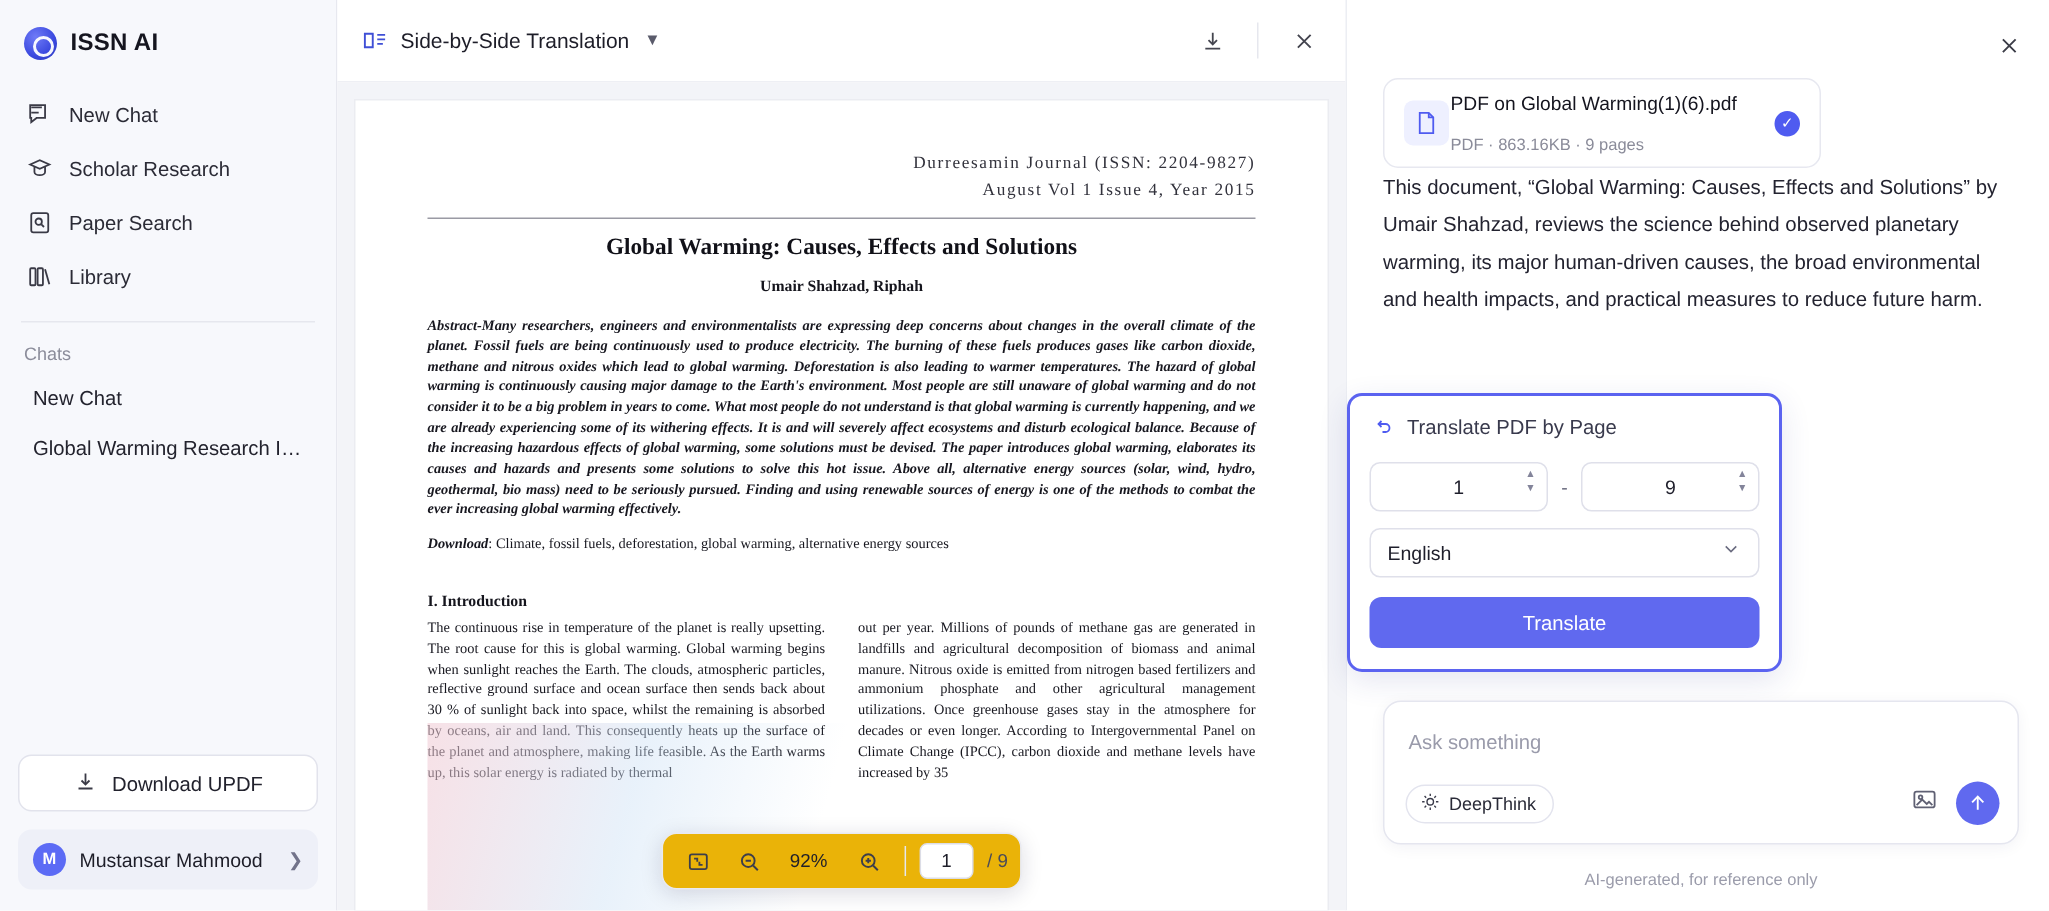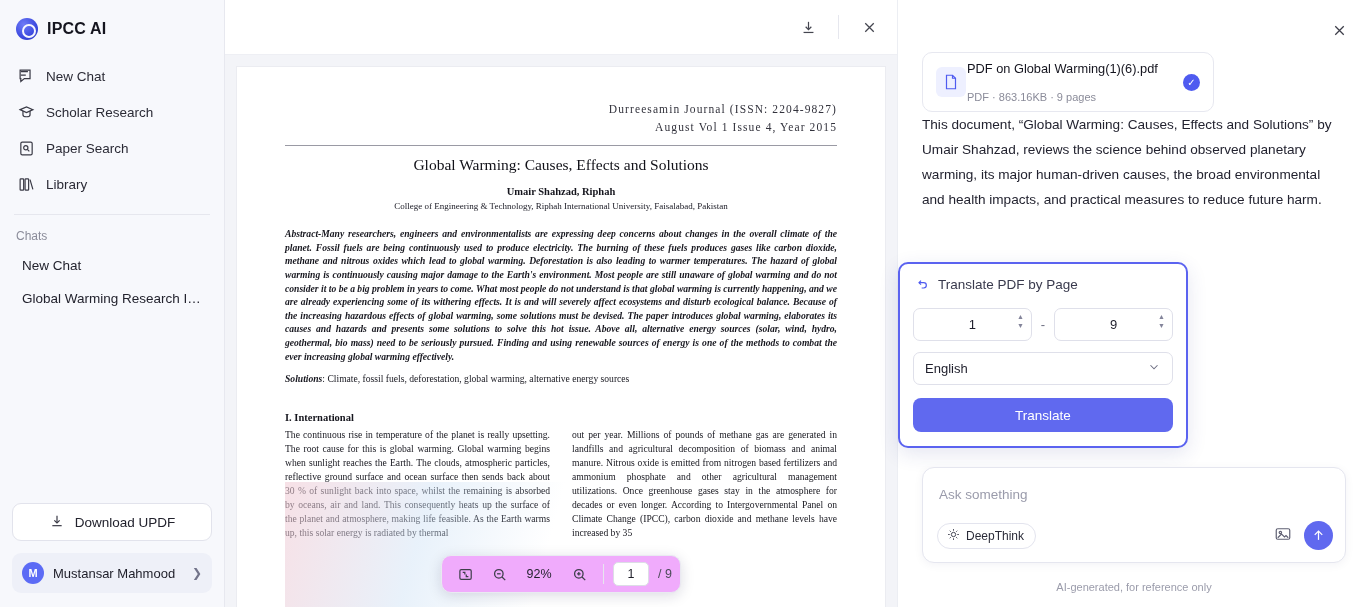--- a/index.html
+++ b/index.html
@@ -97,42 +97,42 @@
     background: #ffffff; box-shadow: 0 0 0 1px #ebecf1;
     padding: 34px 48px 0 48px; overflow: hidden;
   }
   .journal-line {
     text-align: right; font-family: "Liberation Serif", serif;
     font-size: 11.5px; color: #32323c; letter-spacing: 1.1px; line-height: 1.55;
   }
   .rule { border-top: 1px solid #9a9aa4; margin: 8px 0 10px 0; }
   .doc-title {
     text-align: center; font-family: "Liberation Serif", serif;
-    font-size: 15.5px; font-weight: normal; color: #111118; margin: 6px 0 12px 0;
+    font-size: 15.5px; font-weight: bold; color: #111118; margin: 6px 0 12px 0;
   }
   .authors { text-align: center; font-family: "Liberation Serif", serif; font-size: 10.5px; font-weight: bold; color: #15151d; }
   .affil { text-align: center; font-family: "Liberation Serif", serif; font-size: 9px; color: #20202a; margin-top: 3px; line-height: 1.5; }
   .abstract {
     margin-top: 14px; font-family: "Liberation Serif", serif; font-style: italic; font-weight: bold;
     font-size: 9.6px; line-height: 1.42; text-align: justify; color: #17171f;
   }
   .keywords { margin-top: 10px; font-family: "Liberation Serif", serif; font-size: 9.6px; color: #17171f; }
   .keywords b { font-style: italic; }
   .section-h { margin-top: 28px; font-family: "Liberation Serif", serif; font-size: 10.5px; font-weight: bold; color: #15151d; }
   .cols { display: flex; gap: 22px; margin-top: 5px; }
   .col { flex: 1 1 0; font-family: "Liberation Serif", serif; font-size: 9.6px; line-height: 1.45; text-align: justify; color: #17171f; }
   .tint {
     position: absolute; left: 48px; top: 415px; width: 290px; height: 150px;
     background: linear-gradient(105deg, rgba(240,200,210,.55), rgba(205,225,245,.45) 45%, rgba(255,255,255,0) 85%);
     pointer-events: none;
   }
 
   .pdf-toolbar {
     position: absolute; left: 50%; transform: translateX(-50%);
-    bottom: 14px; height: 38px; border-radius: 10px; background: #f0abfc;
+    bottom: 14px; height: 38px; border-radius: 10px; background: #eab308;
     box-shadow: 0 3px 14px rgba(20,22,60,.15); border: 1px solid #e9eaf1;
     display: flex; align-items: center; gap: 4px; padding: 0 8px;
   }
   .tb-btn { width: 30px; height: 28px; display: flex; align-items: center; justify-content: center; color: #3d3e4a; cursor: pointer; border-radius: 6px; }
   .zoom-val { font-size: 12.5px; color: #1f1f2a; min-width: 42px; text-align: center; cursor: pointer; }
   .tb-sep { width: 1px; height: 20px; background: #e6e7ee; margin: 0 5px; }
   .page-box {
     width: 36px; height: 24px; border: 1px solid #dcdde6; border-radius: 5px;
     display: flex; align-items: center; justify-content: center; font-size: 12.5px; color: #1f1f2a; background: #fff;
   }
@@ -216,21 +216,21 @@
   }
 </style>
 </head>
 <body>
 
 <div class="app">
 
   <div class="sidebar">
     <div class="brand">
       <div class="brand-logo"></div>
-      <div class="brand-name">IPCC AI</div>
+      <div class="brand-name">ISSN AI</div>
     </div>
 
     <div class="nav">
       <div class="nav-item">
         <span class="nav-ico">
           <svg viewBox="0 0 24 24" width="17" height="17" fill="none" stroke="currentColor" stroke-width="1.7">
               <path d="M4 5h10M4 10h7"></path>
               <path d="M3 3h14v12H9l-5 4v-4H3z"></path>
             </svg>
         </span>
@@ -288,20 +288,30 @@
 
     <div class="user-chip">
       <div class="avatar">M</div>
       <div class="user-name">Mustansar Mahmood</div>
       <div class="chev-right">❯</div>
     </div>
   </div>
 
   <div class="center">
     <div class="viewer-head">
+      <div class="mode-pill">
+        <span class="mode-ico">
+          <svg viewBox="0 0 24 24" width="18" height="18" fill="none" stroke="currentColor" stroke-width="1.7">
+              <path d="M3 6h7v12H3z"></path>
+              <path d="M14 7h7M14 11h7M14 15h5"></path>
+            </svg>
+        </span>
+        <span class="mode-label">Side-by-Side Translation</span>
+        <span class="chev-down">▼</span>
+      </div>
       <div class="head-spacer"></div>
       <div class="head-btn">
         <svg viewBox="0 0 24 24" width="17" height="17" fill="none" stroke="currentColor" stroke-width="1.7">
             <path d="M12 4v10"></path>
             <path d="M8 11l4 4 4-4"></path>
             <path d="M5 19h14"></path>
           </svg>
       </div>
       <div class="vsep"></div>
       <div class="head-btn">
@@ -311,26 +321,25 @@
       </div>
     </div>
 
     <div class="paper-wrap">
       <div class="paper">
         <div class="journal-line">Durreesamin Journal (ISSN: 2204-9827)</div>
         <div class="journal-line">August Vol 1 Issue 4, Year 2015</div>
         <div class="rule"></div>
         <div class="doc-title">Global Warming: Causes, Effects and Solutions</div>
         <div class="authors">Umair Shahzad, Riphah</div>
-        <div class="affil">College of Engineering &amp; Technology, Riphah International University, Faisalabad, Pakistan</div>
         <div class="abstract">Abstract-Many researchers, engineers and environmentalists are expressing deep concerns about changes in the overall climate of the planet. Fossil fuels are being continuously used to produce electricity. The burning of these fuels produces gases like carbon dioxide, methane and nitrous oxides which lead to global warming. Deforestation is also leading to warmer temperatures. The hazard of global warming is continuously causing major damage to the Earth's environment. Most people are still unaware of global warming and do not consider it to be a big problem in years to come. What most people do not understand is that global warming is currently happening, and we are already experiencing some of its withering effects. It is and will severely affect ecosystems and disturb ecological balance. Because of the increasing hazardous effects of global warming, some solutions must be devised. The paper introduces global warming, elaborates its causes and hazards and presents some solutions to solve this hot issue. Above all, alternative energy sources (solar, wind, hydro, geothermal, bio mass) need to be seriously pursued. Finding and using renewable sources of energy is one of the methods to combat the ever increasing global warming effectively.</div>
         <div class="keywords">
-          <b>Solutions</b><span>: Climate, fossil fuels, deforestation, global warming, alternative energy sources</span>
-        </div>
-        <div class="section-h">I. International</div>
+          <b>Download</b><span>: Climate, fossil fuels, deforestation, global warming, alternative energy sources</span>
+        </div>
+        <div class="section-h">I. Introduction</div>
         <div class="cols">
           <div class="col">The continuous rise in temperature of the planet is really upsetting. The root cause for this is global warming. Global warming begins when sunlight reaches the Earth. The clouds, atmospheric particles, reflective ground surface and ocean surface then sends back about 30 % of sunlight back into space, whilst the remaining is absorbed by oceans, air and land. This consequently heats up the surface of the planet and atmosphere, making life feasible. As the Earth warms up, this solar energy is radiated by thermal</div>
           <div class="col">out per year. Millions of pounds of methane gas are generated in landfills and agricultural decomposition of biomass and animal manure. Nitrous oxide is emitted from nitrogen based fertilizers and ammonium phosphate and other agricultural management utilizations. Once greenhouse gases stay in the atmosphere for decades or even longer. According to Intergovernmental Panel on Climate Change (IPCC), carbon dioxide and methane levels have increased by 35</div>
         </div>
         <div class="tint"></div>
       </div>
 
       <div class="pdf-toolbar">
         <div class="tb-btn">
           <svg viewBox="0 0 24 24" width="17" height="17" fill="none" stroke="currentColor" stroke-width="1.7">

